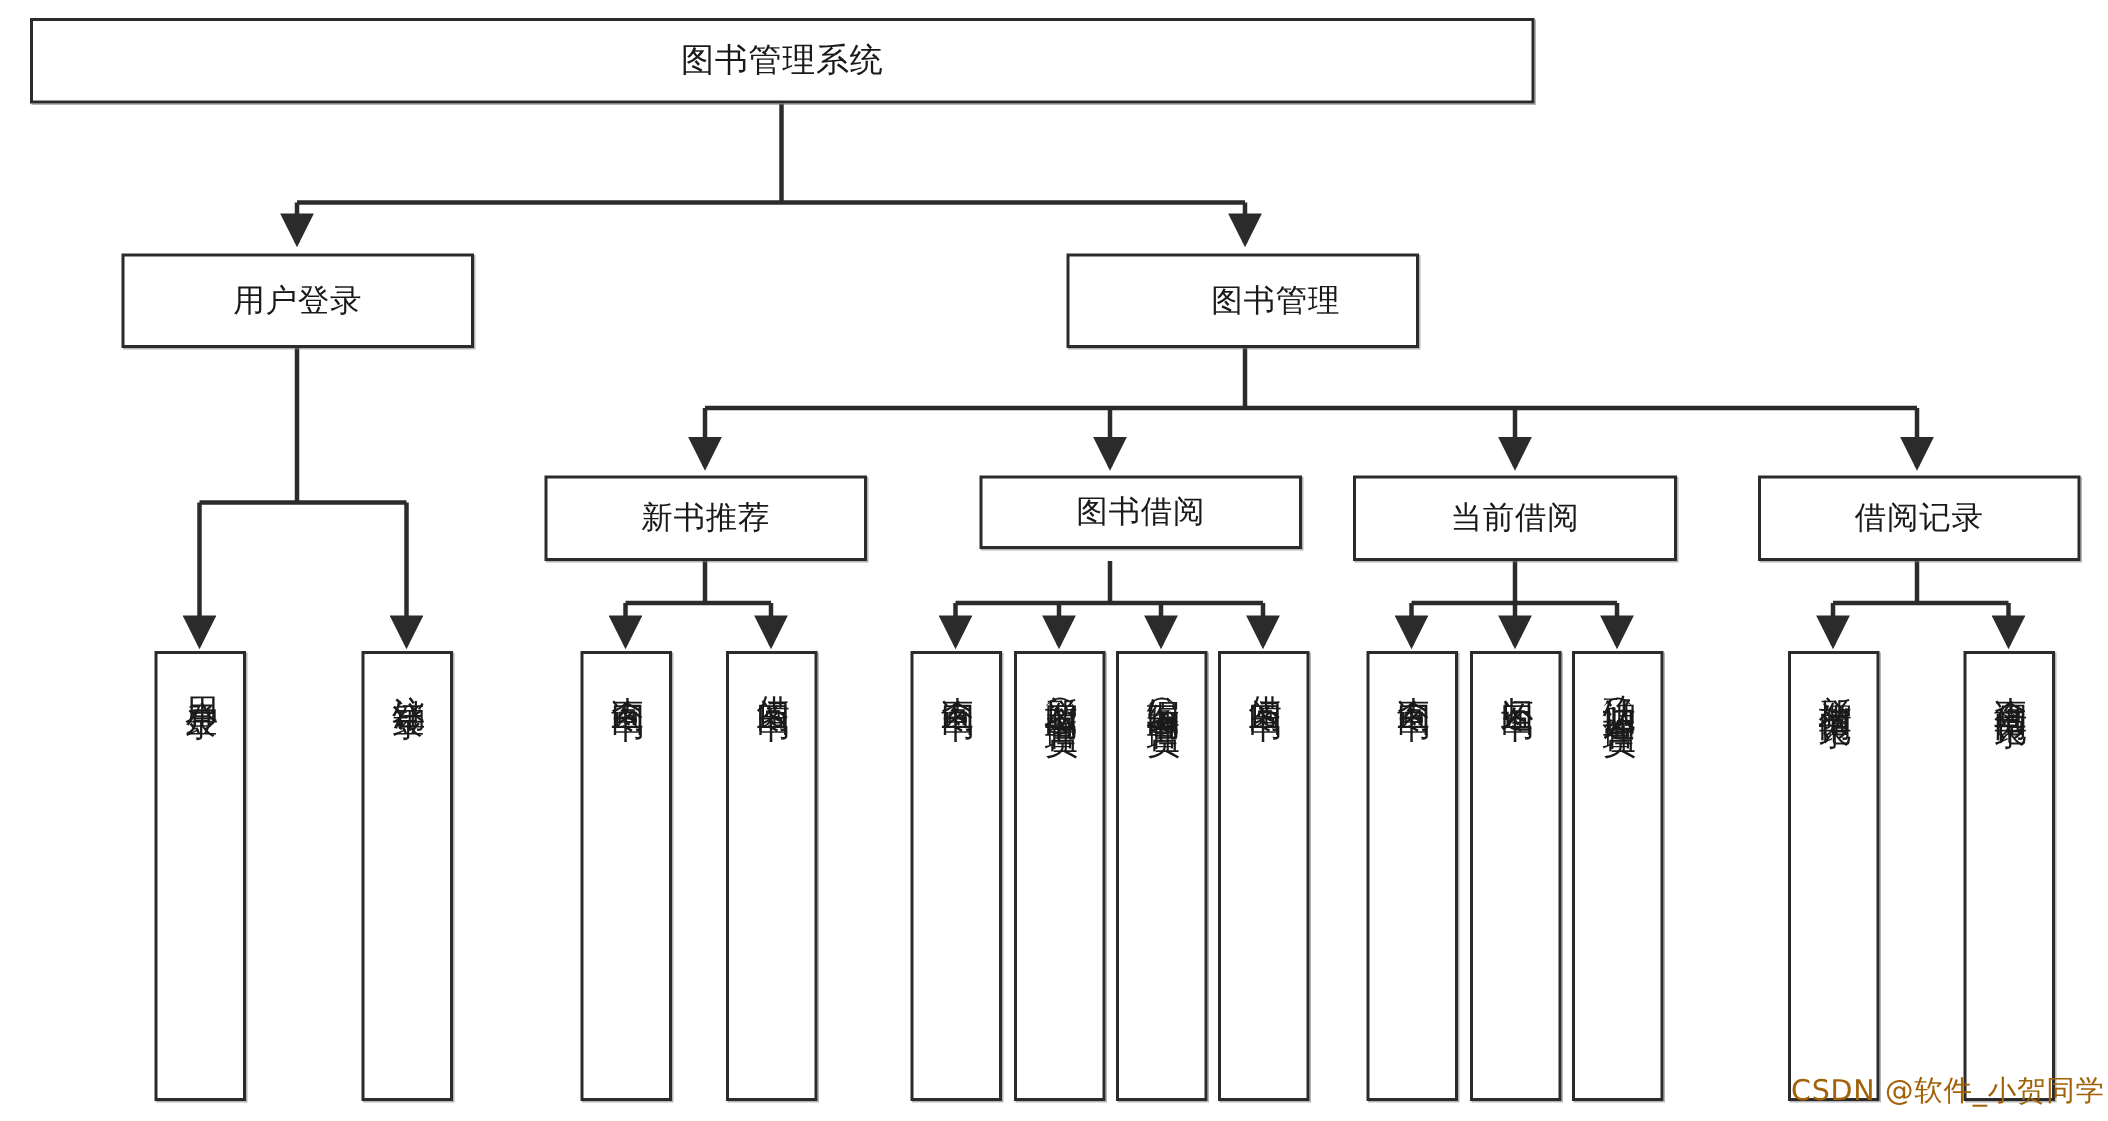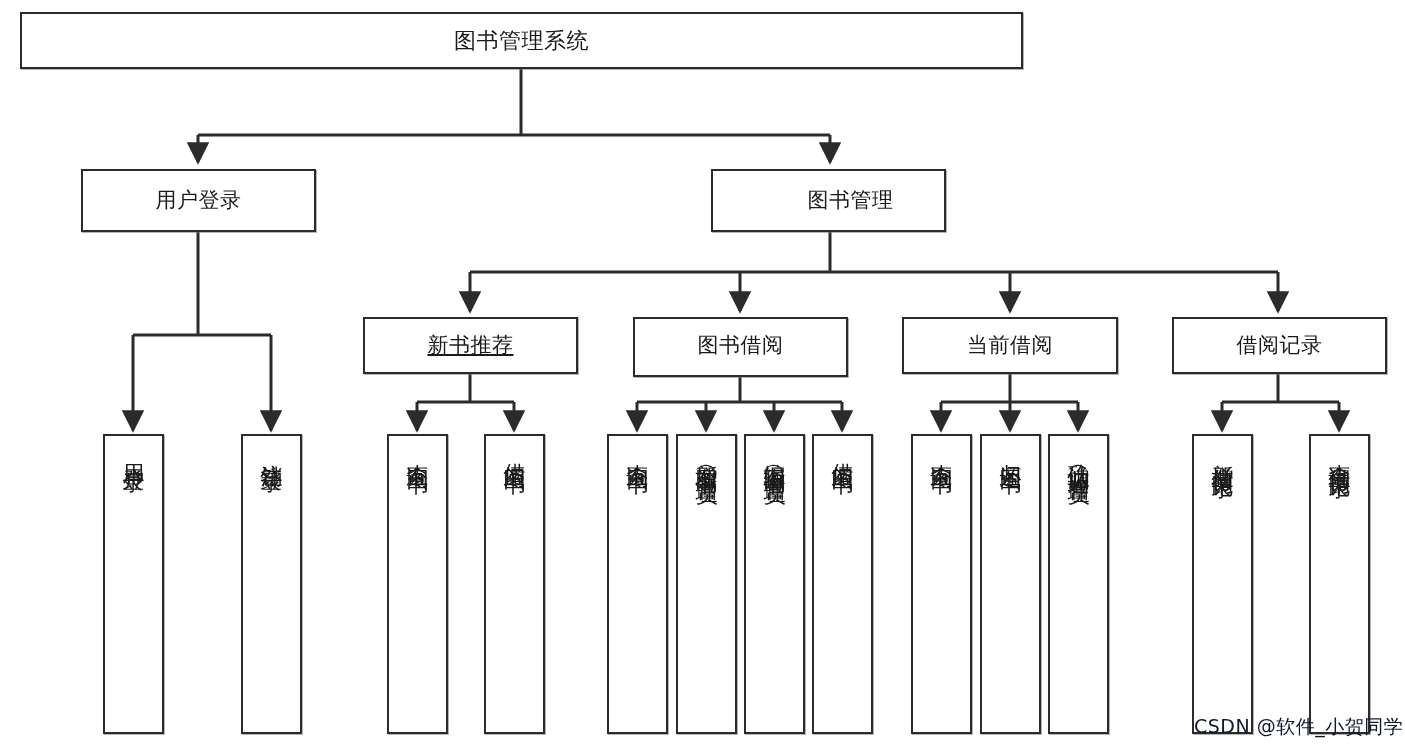--- a/index.html
+++ b/index.html
@@ -62,21 +62,21 @@
     text-orientation: upright;
     font-size: 22px;
     line-height: 1.0;
     letter-spacing: 3px;
     white-space: nowrap;
     -webkit-writing-mode: vertical-rl;
   }
   .watermark {
     position: absolute;
     font-size: 19px;
-    color: #0f172a;
+    color: #a16207;
     letter-spacing: 0.5px;
     white-space: nowrap;
     user-select: none;
   }
 </style>
 </head>
 <body>
 
 <div id="diagram-root">
 
@@ -136,25 +136,25 @@
   </div>
 
   <div class="node horizontal" style="left:81px; top:169px; width:235px; height:63px;">
     <span class="node-label">用户登录</span>
   </div>
 
   <div class="node horizontal" style="left:711px; top:169px; width:235px; height:63px;padding-left:44px;">
     <span class="node-label">图书管理</span>
   </div>
 
-  <div class="node horizontal" style="left:363px; top:317px; width:215px; height:57px;text-decoration:underline;">
+  <div class="node horizontal" style="left:363px; top:317px; width:215px; height:57px;">
     <span class="node-label">新书推荐</span>
   </div>
 
-  <div class="node horizontal" style="left:633px; top:317px; width:215px; height:60px;font-family:Liberation Mono, monospace;">
+  <div class="node horizontal" style="left:653px; top:317px; width:215px; height:49px;">
     <span class="node-label">图书借阅</span>
   </div>
 
   <div class="node horizontal" style="left:902px; top:317px; width:216px; height:57px;align-items:center;">
     <span class="node-label">当前借阅</span>
   </div>
 
   <div class="node horizontal" style="left:1172px; top:317px; width:215px; height:57px;">
     <span class="node-label">借阅记录</span>
   </div>

